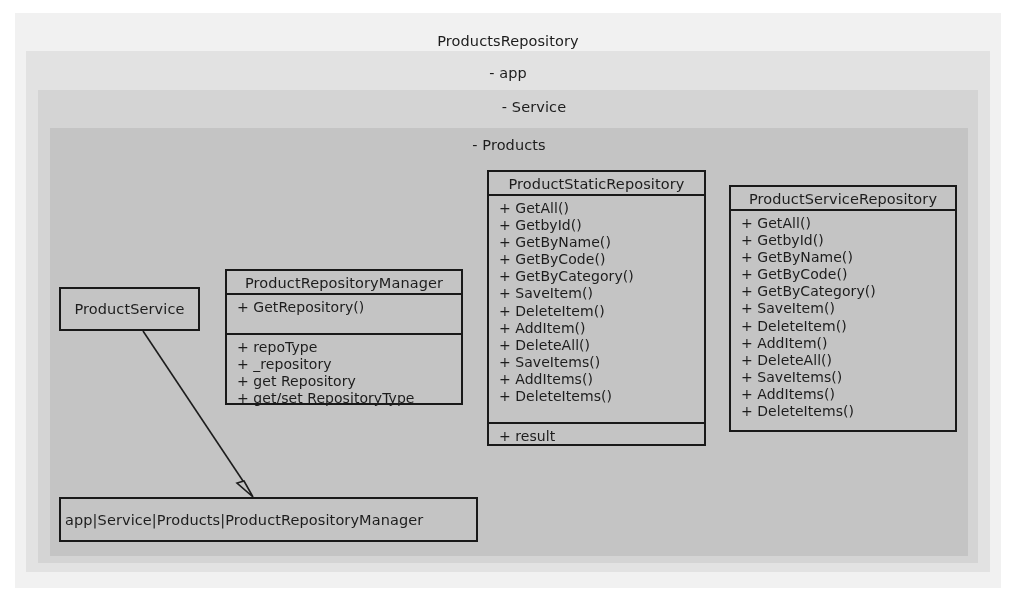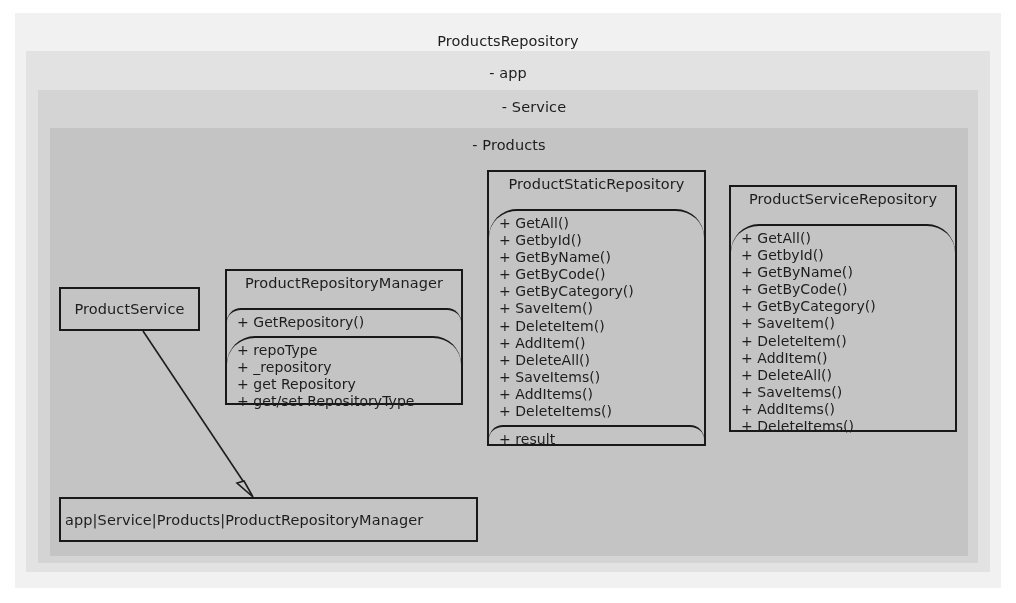--- a/index.html
+++ b/index.html
@@ -52,29 +52,28 @@
     position: absolute;
     box-sizing: border-box;
     background: #c4c4c4;
     border: 2px solid #191919;
     color: #1d1d1d;
   }
   .uml-title {
     box-sizing: border-box;
     text-align: center;
     font-size: 14.5px;
-    padding: 4px 8px 17px 8px;
+    padding: 4px 8px 2px 8px;
     white-space: nowrap;
     letter-spacing: 0.1px;
   }
   .uml-compartment {
     box-sizing: border-box;
     border-top: 2px solid #191919;
-    padding: 4px 0 5px 0;
-    border-radius: 28px;
+    padding: 4px 0 17px 0;
   }
   .uml-member {
     font-size: 14px;
     line-height: 17.1px;
     padding-left: 10px;
     white-space: nowrap;
     letter-spacing: 0.05px;
   }
   .uml-simple {
     display: flex;

